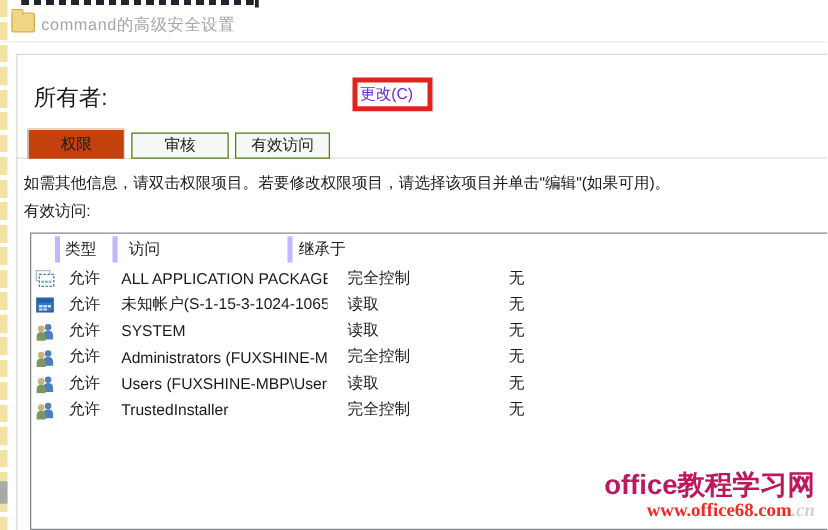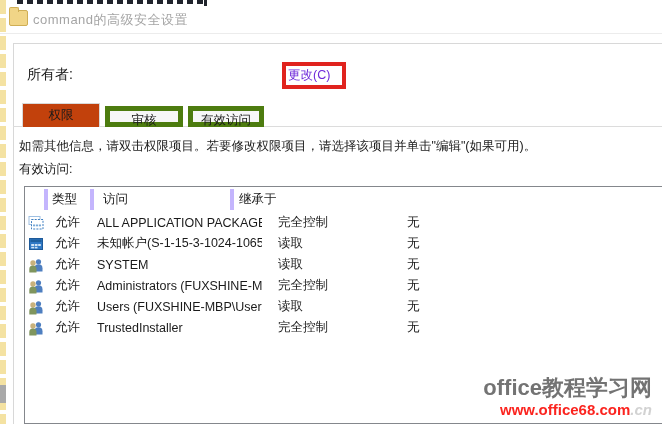--- a/index.html
+++ b/index.html
@@ -22,28 +22,28 @@
     border:1px solid #cfae55;border-radius:2px;}
   .folder-icon::before{content:"";position:absolute;left:-1px;top:-4px;width:8px;height:4px;
     background:#f1d587;border:1px solid #cfae55;border-bottom:none;border-radius:2px 2px 0 0;}
   .window-title{left:33px;top:11px;font-size:13px;color:#a5a5a5;letter-spacing:.5px;}
   .title-divider{left:0;top:33px;width:662px;height:1px;background:#ececec;}
 
   
   .panel{left:13px;top:43px;width:649px;height:381px;background:#fff;
     border-top:1px solid #d8d8d8;border-left:1px solid #d8d8d8;}
 
-  .owner-label{left:27px;top:66px;font-size:14px;}
+  .owner-label{left:27px;top:66px;font-size:18px;}
   .change-link{left:288px;top:67px;font-size:12.5px;color:#6d28d9;cursor:pointer;}
   .red-box{left:282px;top:62px;width:56px;height:19px;border:4px solid #e0231e;}
 
   
   .tab{box-sizing:border-box;text-align:center;font-size:12.5px;cursor:pointer;}
   .tab-inactive{top:106px;height:21px;line-height:19px;background:#f7f7f7;
-    border:5px solid #4d7c0f;z-index:1;}
+    border:1px solid #4d7c0f;z-index:1;}
   .tab-active{left:22px;top:103px;width:78px;height:24px;line-height:22px;background:#c2410c;
     border:1px solid #d9d9d9;border-bottom:none;z-index:3;}
   .tab-audit{left:105px;width:78px;}
   .tab-effective{left:188px;width:76px;}
   .tab-baseline{left:13px;top:126px;width:649px;height:1px;background:#dcdcdc;z-index:0;}
 
   .instruction{left:19px;top:138px;width:635px;font-size:12.5px;}
   .entries-label{left:19px;top:161px;font-size:12.5px;}
 
   
@@ -61,22 +61,22 @@
   .cell{box-sizing:border-box;white-space:nowrap;overflow:hidden;}
   .c-icon{width:19px;padding-left:3px;display:flex;align-items:center;}
   .c-type{width:46px;padding-left:11px;}
   .c-principal{width:172px;padding-left:7px;}
   .c-access{width:140px;padding-left:16px;}
   .c-inherited{flex:1;padding-left:5px;}
   .ic{display:none;width:16px;height:16px;}
 
   
   .watermark{right:10px;bottom:6px;text-align:right;line-height:1.15;}
-  .wm-line1{font-size:22px;font-weight:bold;color:#737373;}
-  .wm-line2{font-size:15px;font-weight:bold;color:#fb241f;}
+  .wm-line1{font-size:22px;font-weight:bold;color:#be185d;}
+  .wm-line2{font-size:15px;font-weight:bold;color:#fb241f;font-family:Liberation Serif, serif;}
   .wm-ghost{color:#d2d2d2;font-style:italic;}
 </style>
 </head>
 <body>
 
 <div class="screen">
 
   <div class="abs left-strip"></div>
   <div class="abs left-strip-gray"></div>
   <div class="abs top-fragment"></div>

